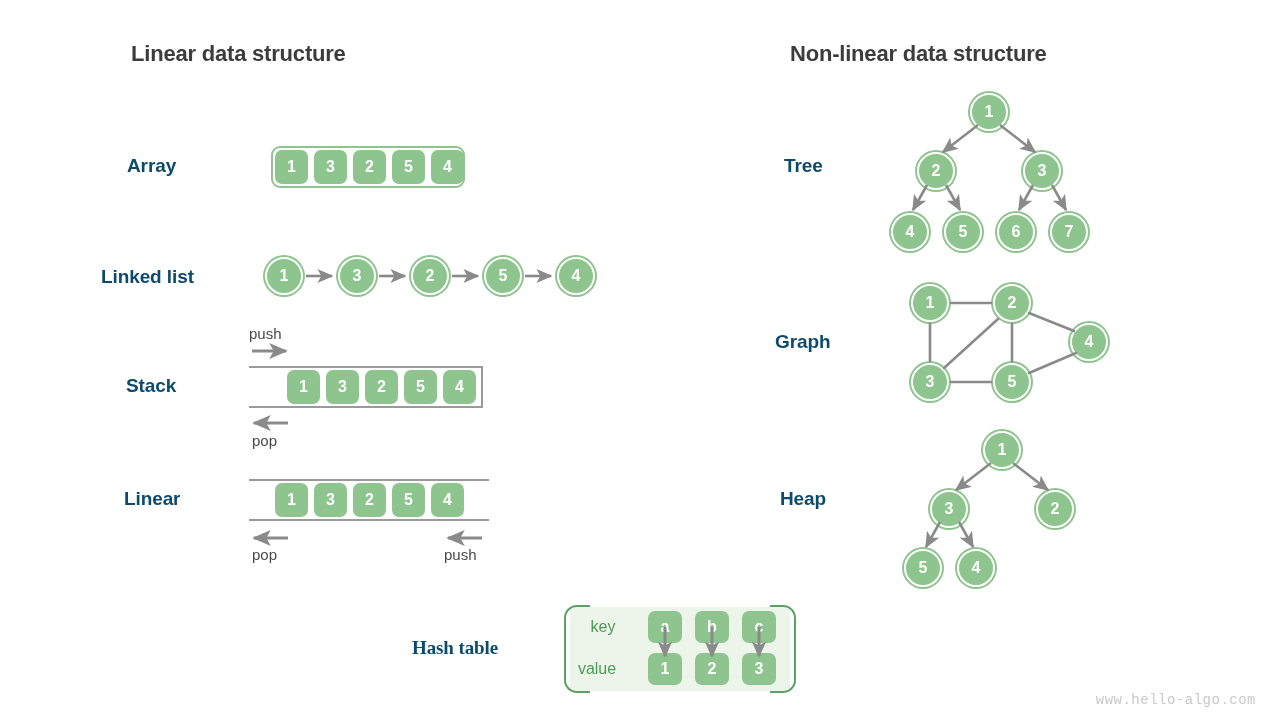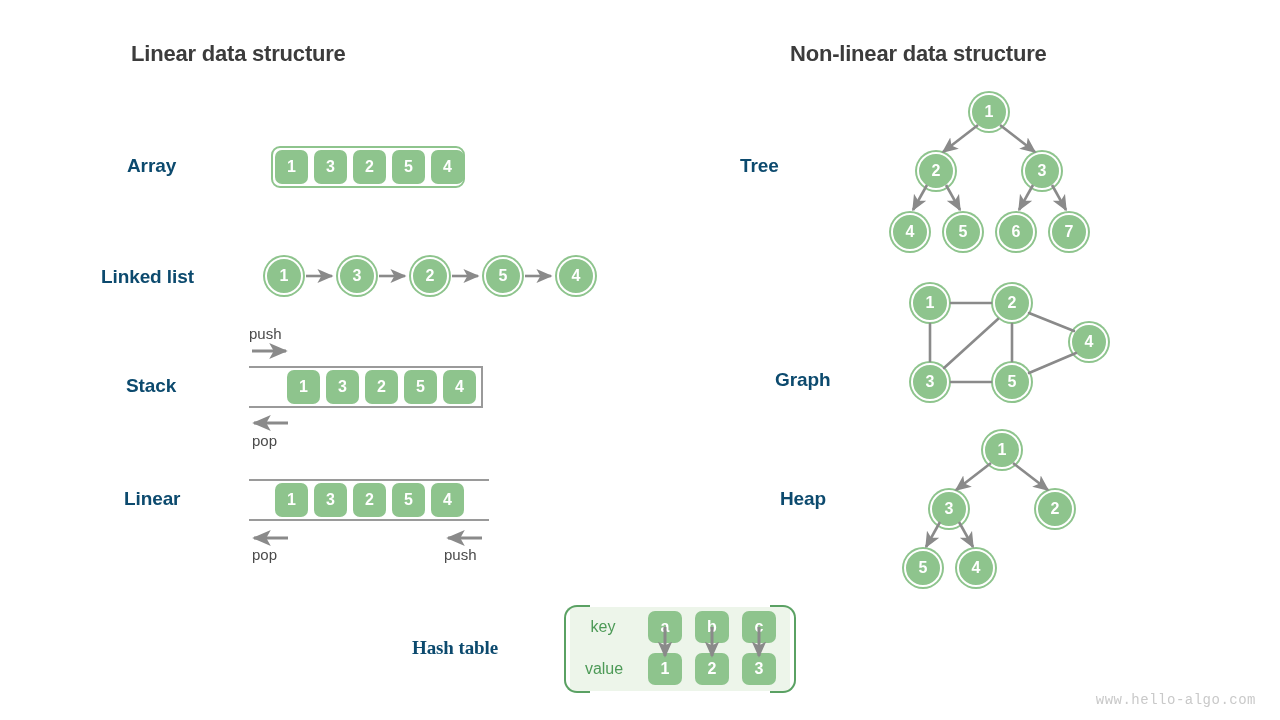--- a/index.html
+++ b/index.html
@@ -166,22 +166,22 @@
 
   <div class="section-title" id="title-linear">Linear data structure</div>
   <div class="section-title" id="title-nonlinear">Non-linear data structure</div>
 
   <div class="row-label" style="left:127px; top:155px;">Array</div>
   <div class="row-label" style="left:101px; top:266px;">Linked list</div>
   <div class="row-label" style="left:126px; top:375px;">Stack</div>
   <div class="row-label" style="left:124px; top:488px;">Linear</div>
   <div class="row-label" style="left:412px; top:637px;font-family:Liberation Serif, serif;">Hash table</div>
 
-  <div class="row-label" style="left:740px; top:155px;">Tree</div>
-  <div class="row-label" style="left:775px; top:331px;margin-top:38px;">Graph</div>
+  <div class="row-label" style="left:784px; top:155px;">Tree</div>
+  <div class="row-label" style="left:775px; top:331px;">Graph</div>
   <div class="row-label" style="left:780px; top:488px;">Heap</div>
 
   <div class="array-frame" style="left:271px; top:146px; width:194px; height:42px;"></div>
   <div class="cell" style="left:275px; top:150px; width:33px; height:34px;">1</div>
   <div class="cell" style="left:314px; top:150px; width:33px; height:34px;">3</div>
   <div class="cell" style="left:353px; top:150px; width:33px; height:34px;">2</div>
   <div class="cell" style="left:392px; top:150px; width:33px; height:34px;">5</div>
   <div class="cell" style="left:431px; top:150px; width:33px; height:34px;">4</div>
 
   <div class="node" style="left:265px; top:257px; width:38px; height:38px;">1</div>
@@ -205,21 +205,21 @@
   <div class="cell" style="left:353px; top:483px; width:33px; height:34px;">2</div>
   <div class="cell" style="left:392px; top:483px; width:33px; height:34px;">5</div>
   <div class="cell" style="left:431px; top:483px; width:33px; height:34px;">4</div>
   <div class="caption" style="left:252px; top:546px;">pop</div>
   <div class="caption" style="left:444px; top:546px;">push</div>
 
   <div class="hash-panel" style="left:570px; top:607px; width:220px; height:84px;"></div>
   <div class="hash-bracket left" style="left:564px; top:605px; height:88px;"></div>
   <div class="hash-bracket right" style="left:770px; top:605px; height:88px;"></div>
   <div class="hash-rowlabel" style="left:578px; top:618px; width:50px;">key</div>
-  <div class="hash-rowlabel" style="left:566px; top:660px; width:62px;padding-left:7px;">value</div>
+  <div class="hash-rowlabel" style="left:566px; top:660px; width:62px;">value</div>
   <div class="cell" style="left:648px; top:611px; width:34px; height:32px;">a</div>
   <div class="cell" style="left:695px; top:611px; width:34px; height:32px;">b</div>
   <div class="cell" style="left:742px; top:611px; width:34px; height:32px;">c</div>
   <div class="cell" style="left:648px; top:653px; width:34px; height:32px;">1</div>
   <div class="cell" style="left:695px; top:653px; width:34px; height:32px;">2</div>
   <div class="cell" style="left:742px; top:653px; width:34px; height:32px;">3</div>
 
   <div class="node" style="left:970px; top:93px; width:38px; height:38px;">1</div>
   <div class="node" style="left:917px; top:152px; width:38px; height:38px;">2</div>
   <div class="node" style="left:1023px; top:152px; width:38px; height:38px;">3</div>

